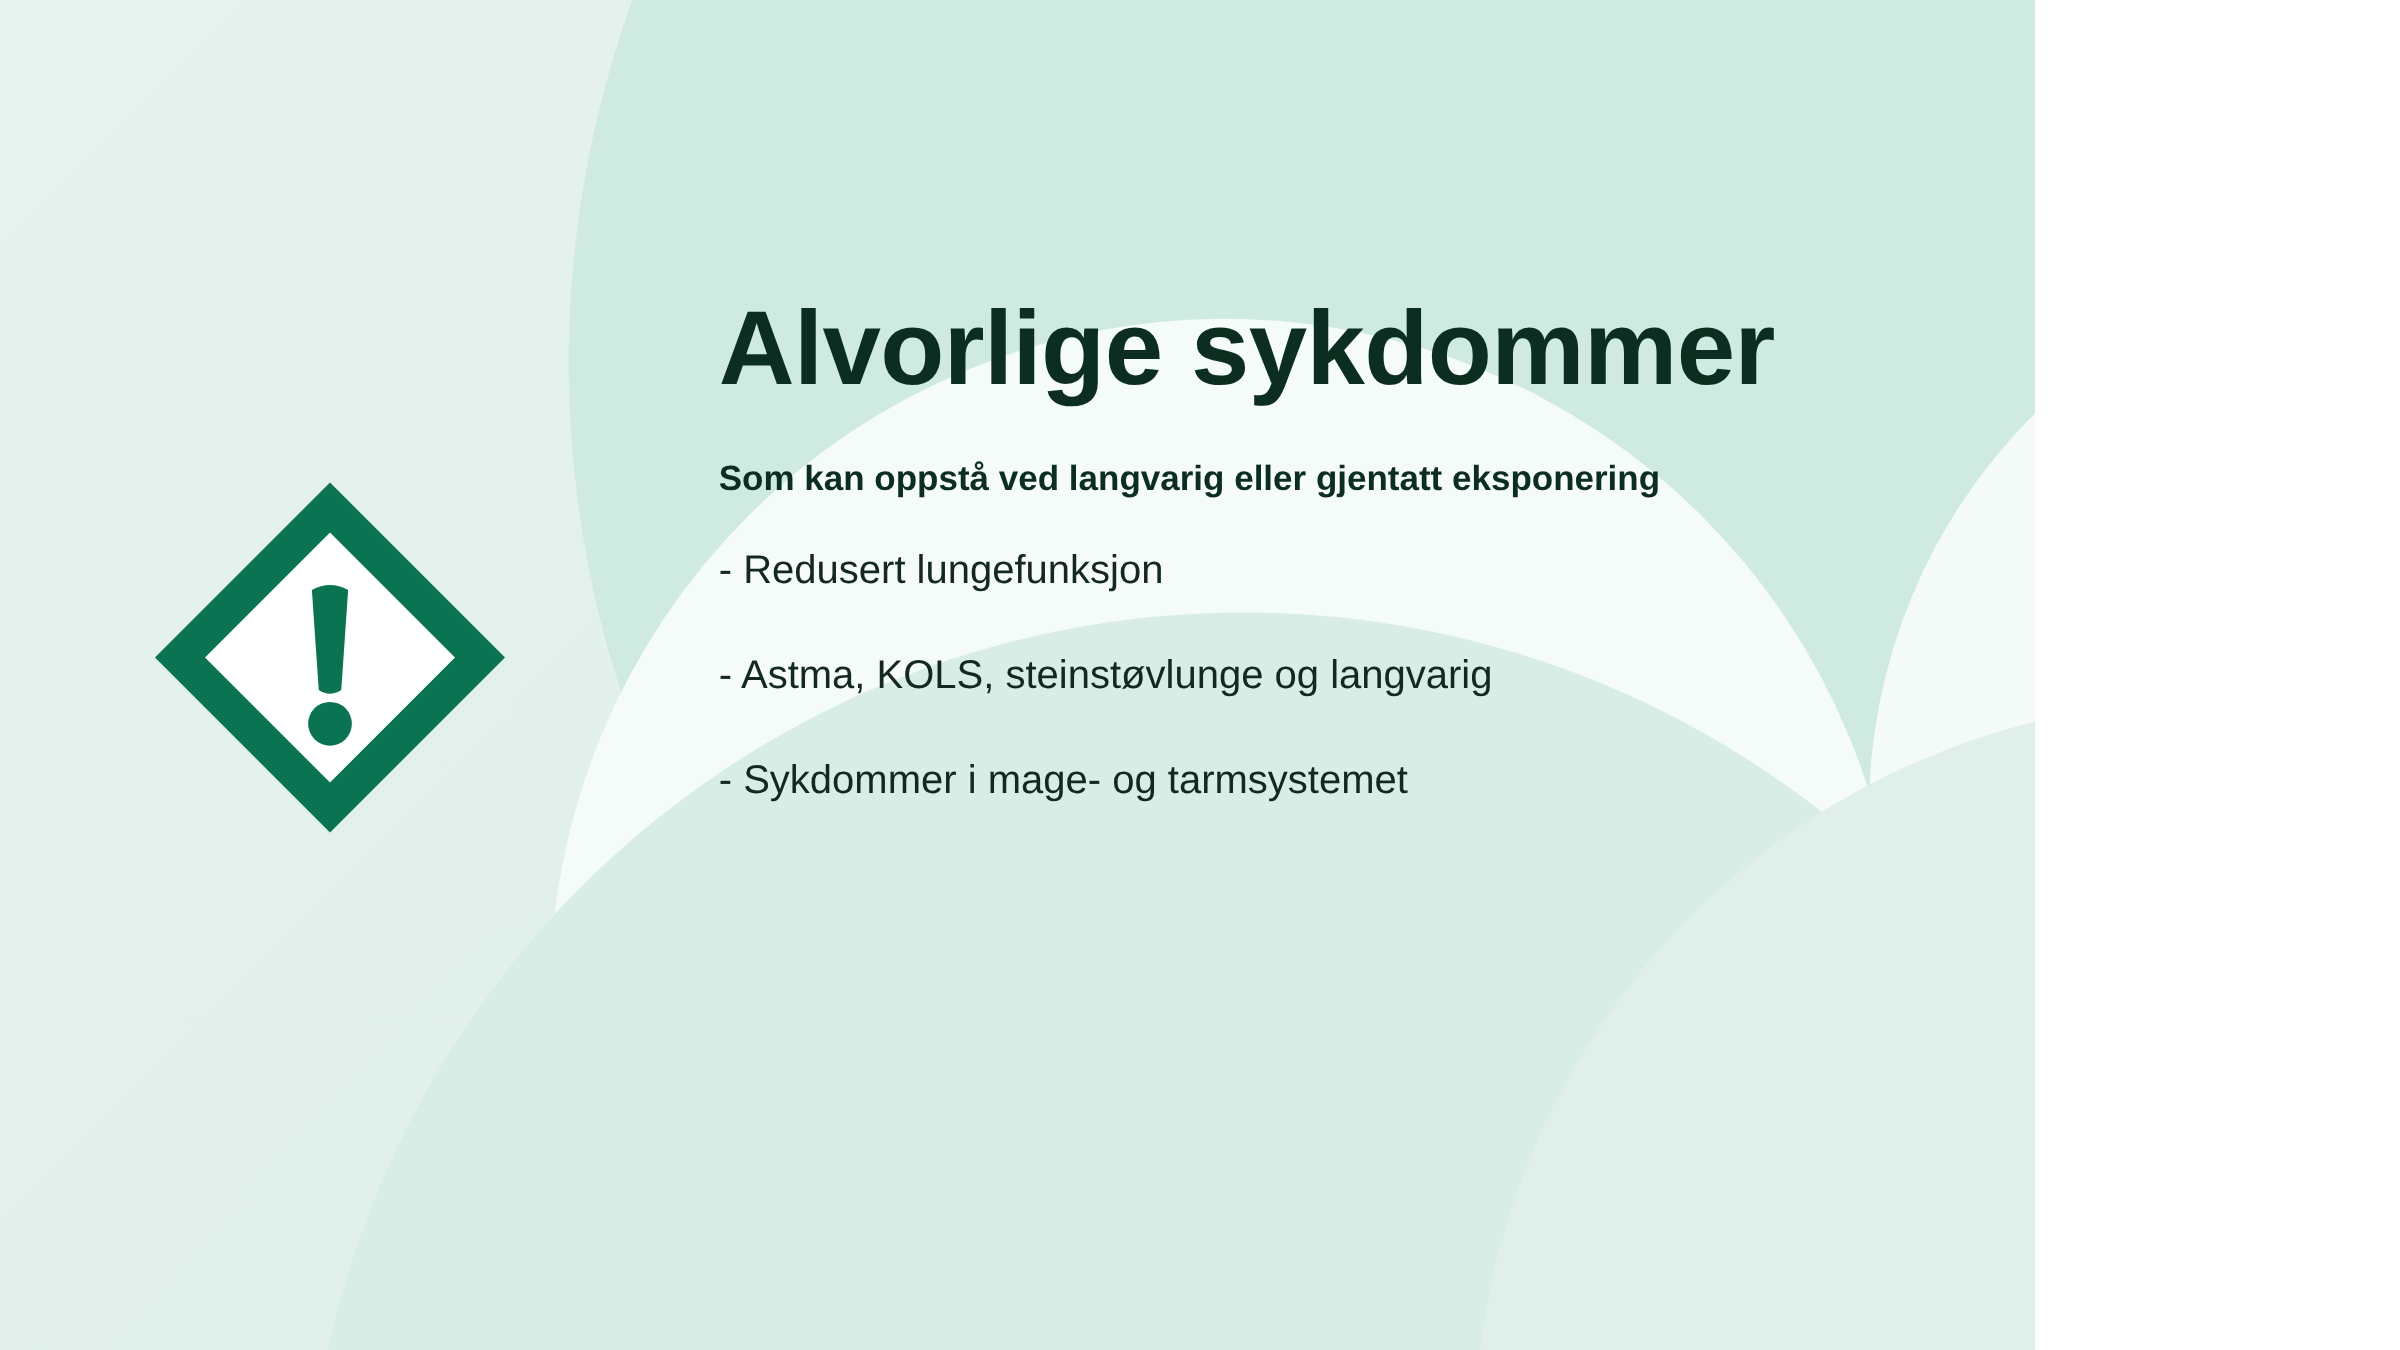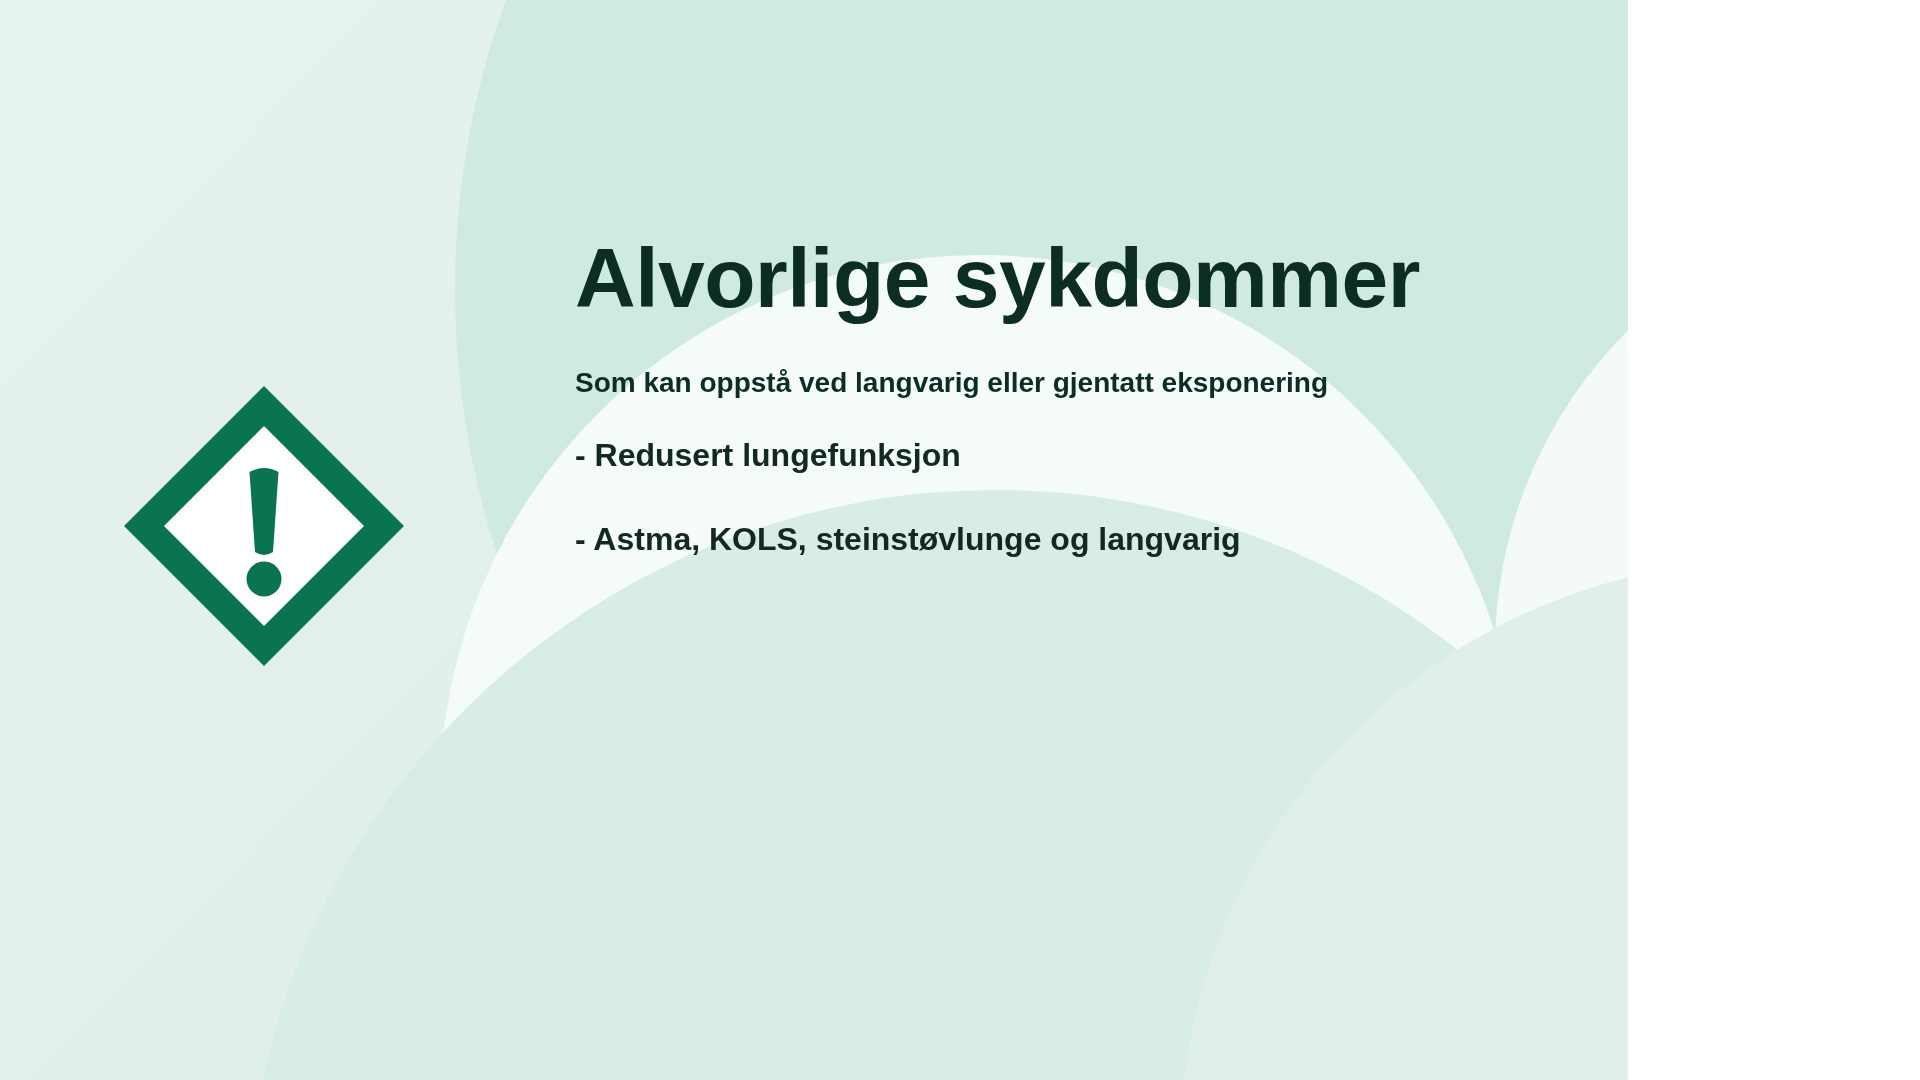--- a/index.html
+++ b/index.html
@@ -111,21 +111,21 @@
     line-height: 1.2;
     margin: 0 0 36px 0;
   }
   .bullet-list {
     list-style: none;
     margin: 0;
     padding: 0;
   }
   .bullet-item {
     font-size: 32px;
-    font-weight: 700;
+    font-weight: 400;
     color: #13281f;
     line-height: 1.25;
     margin: 16px 0 44px 0;
     white-space: nowrap;
   }
   .bullet-item:last-child {
     margin-bottom: 0;
   }
 </style>
 </head>
@@ -156,16 +156,17 @@
   </div>
 
   <div class="content">
     <h1 class="slide-title">Alvorlige sykdommer</h1>
 
     <p class="slide-subtitle">Som kan oppstå ved langvarig eller gjentatt eksponering</p>
 
     <ul class="bullet-list">
       <li class="bullet-item">- Redusert lungefunksjon</li>
       <li class="bullet-item">- Astma, KOLS, steinstøvlunge og langvarig</li>
+      <li class="bullet-item">- Sykdommer i mage- og tarmsystemet</li>
     </ul>
   </div>
 
 </div>
 
 </body></html>

